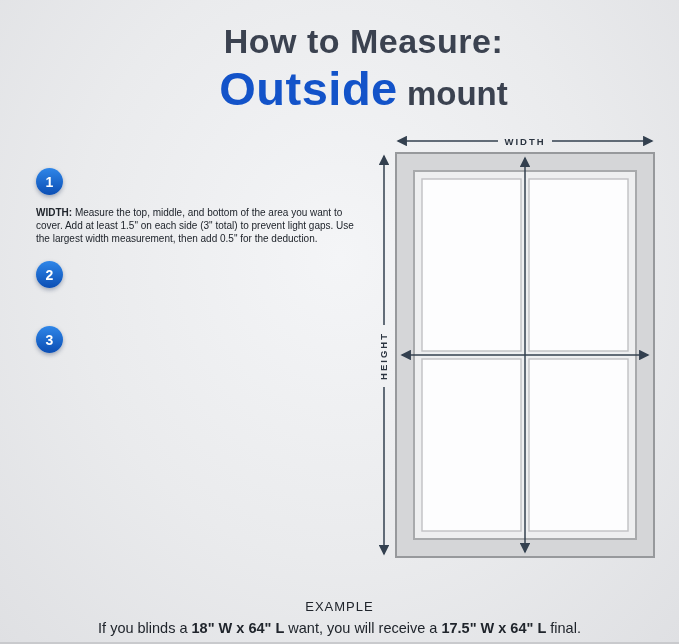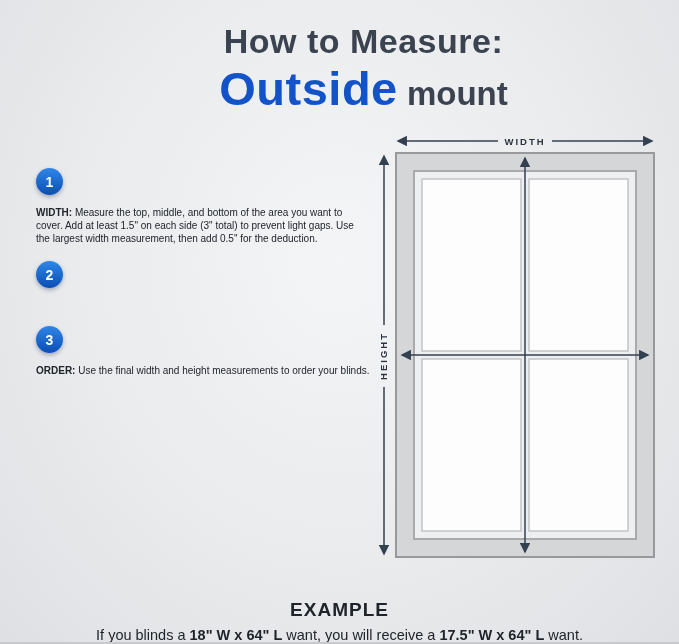--- a/index.html
+++ b/index.html
@@ -32,21 +32,21 @@
     margin-bottom:11px;
   }
   .step-text{font-size:10px;line-height:1.3;color:#20252c;}
   .step-label{font-weight:700;}
 
   
   .diagram{position:absolute;left:374px;top:131px;width:288px;height:440px;}
 
   
   .example{position:absolute;left:0;right:0;top:599px;text-align:center;color:#20252c;}
-  .example-heading{font-size:19px;font-weight:700;letter-spacing:1px;}
+  .example-heading{font-size:13px;font-weight:400;letter-spacing:1px;}
   .example-text{font-size:14.5px;margin-top:6px;}
   .example-text b{font-weight:700;}
 </style>
 </head>
 <body>
 
 <div class="canvas">
 
   <div class="title-block">
     <div class="title-line1">How to Measure:</div>
@@ -63,23 +63,20 @@
         <span class="step-label">WIDTH:</span><span> Measure the top, middle, and bottom of the area you want to cover. Add at least 1.5" on each side (3" total) to prevent light gaps. Use the largest width measurement, then add 0.5" for the deduction.</span>
       </div>
     </div>
 
     <div class="step step-2">
       <div class="step-badge">2</div>
     </div>
 
     <div class="step step-3">
       <div class="step-badge">3</div>
-      <div class="step-text">
-        <span class="step-label">ORDER:</span><span> Use the final width and height measurements to order your blinds.</span>
-      </div>
     </div>
 
   </div>
 
   <div class="diagram">
     <svg width="288" height="440" viewBox="0 0 288 440">
       <defs>
         <marker id="arrow" viewBox="0 0 10 10" refX="8.5" refY="5" markerWidth="7" markerHeight="7" orient="auto-start-reverse">
           <path d="M0,0 L10,5 L0,10 z" fill="#33404f"></path>
         </marker>
@@ -104,19 +101,19 @@
 
       <line x1="151" y1="27" x2="151" y2="421" stroke="#33404f" stroke-width="1.5" marker-start="url(#arrow)" marker-end="url(#arrow)"></line>
 
       <line x1="28" y1="224" x2="274" y2="224" stroke="#33404f" stroke-width="1.5" marker-start="url(#arrow)" marker-end="url(#arrow)"></line>
     </svg>
   </div>
 
   <div class="example">
     <div class="example-heading">EXAMPLE</div>
     <div class="example-text">
-      <span>If you blinds a </span><b>18" W x 64" L</b><span> want, you will receive a </span><b>17.5" W x 64" L</b><span> want.</span>
+      <span>If you blinds a </span><b>18" W x 64" L</b><span> want, you will receive a </span><b>17.5" W x 64" L</b><span> final.</span>
     </div>
   </div>
 
   <div class="bottom-line"></div>
 
 </div>
 
 </body></html>

